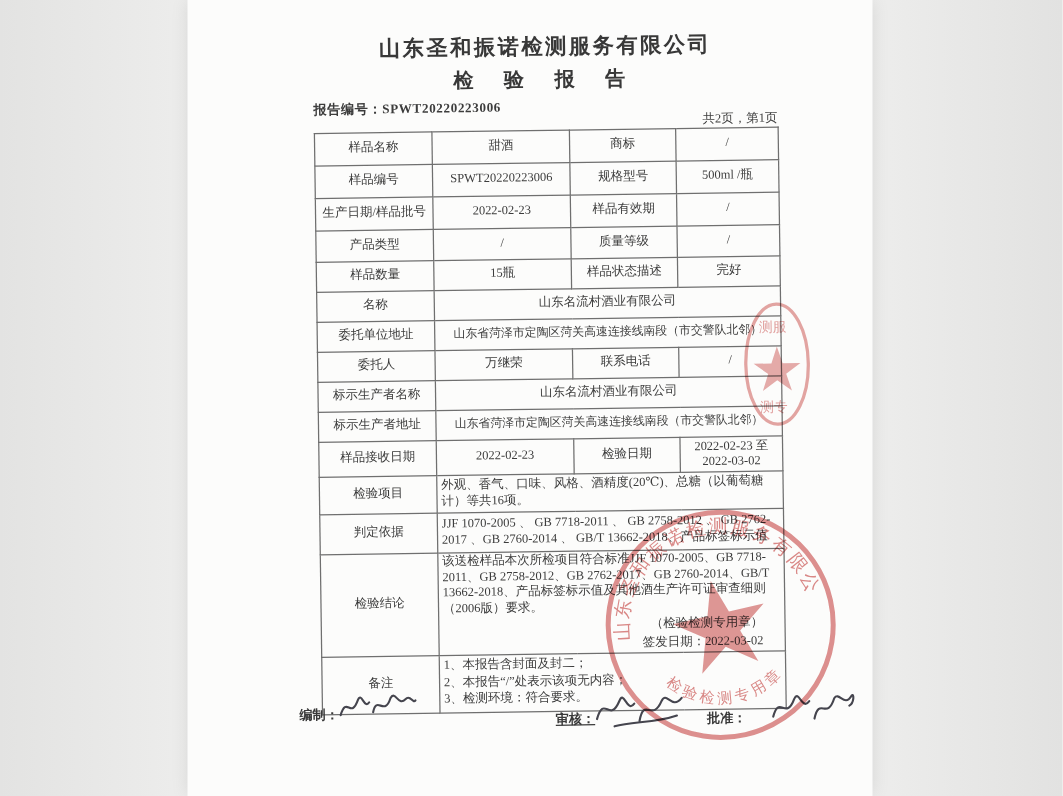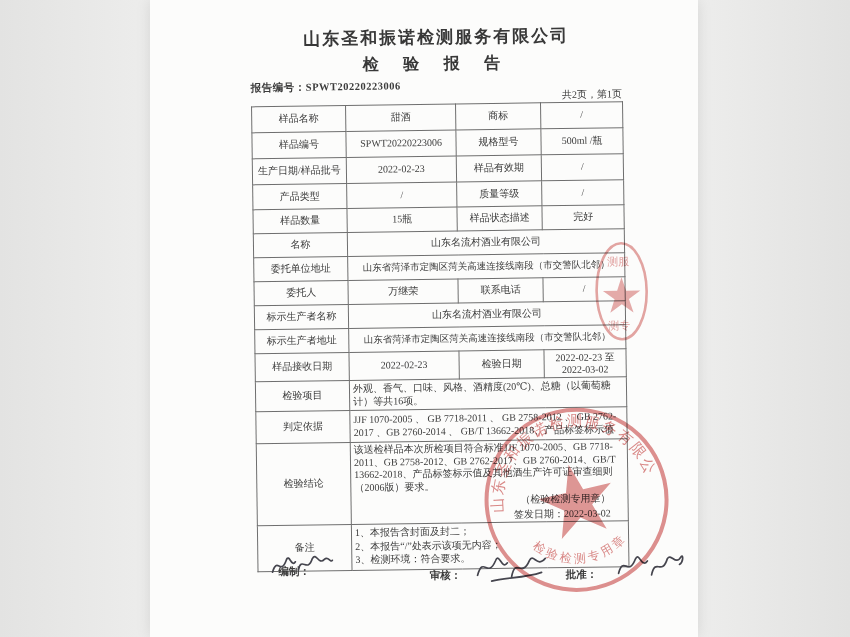--- a/index.html
+++ b/index.html
@@ -156,25 +156,25 @@
           <td class="lbl">备注</td>
           <td class="left" colspan="3" style="vertical-align:top">
             <div class="remark-line">1、本报告含封面及封二；</div>
             <div class="remark-line">2、本报告“/”处表示该项无内容；</div>
             <div class="remark-line">3、检测环境：符合要求。</div>
           </td>
         </tr>
       </tbody>
         </table>
 
-      <div class="sig-label" style="left:86px;top:563px;margin-left:39px;">编制：</div>
+      <div class="sig-label" style="left:86px;top:563px;">编制：</div>
       <svg class="sig-svg" style="left:115px;top:548px;" width="66" height="30" viewBox="0 0 66 30">
         <path d="M4,22 C9,6 12,26 18,10 C21,3 23,18 27,12 M30,20 C33,6 39,24 44,9 C48,2 50,16 56,10 C60,6 62,14 64,11"></path>
       </svg>
-      <div class="sig-label" style="left:276px;top:569px;">审核：</div>
+      <div class="sig-label" style="left:291px;top:569px;text-decoration:underline;">审核：</div>
       <svg class="sig-svg" style="left:318px;top:550px;" width="80" height="36" viewBox="0 0 80 36">
         <path d="M6,26 C12,6 16,30 24,12 C28,2 30,22 36,14 M40,28 C44,8 50,30 58,12 C62,4 66,20 74,10 M20,32 C34,28 52,30 70,24"></path>
       </svg>
       <div class="sig-label" style="left:412px;top:570px;">批准：</div>
       <svg class="sig-svg" style="left:460px;top:552px;" width="72" height="34" viewBox="0 0 72 34">
         <path d="M5,24 C10,6 15,28 22,10 C26,2 28,20 34,12 M38,26 C42,8 48,28 54,10 C58,4 62,18 68,8 C70,6 70,14 66,16"></path>
       </svg>
 
       <svg class="stamp" style="left:326px;top:404px;" width="196" height="196" viewBox="0 0 196 196">
         <g transform="rotate(-12 98 98)">

